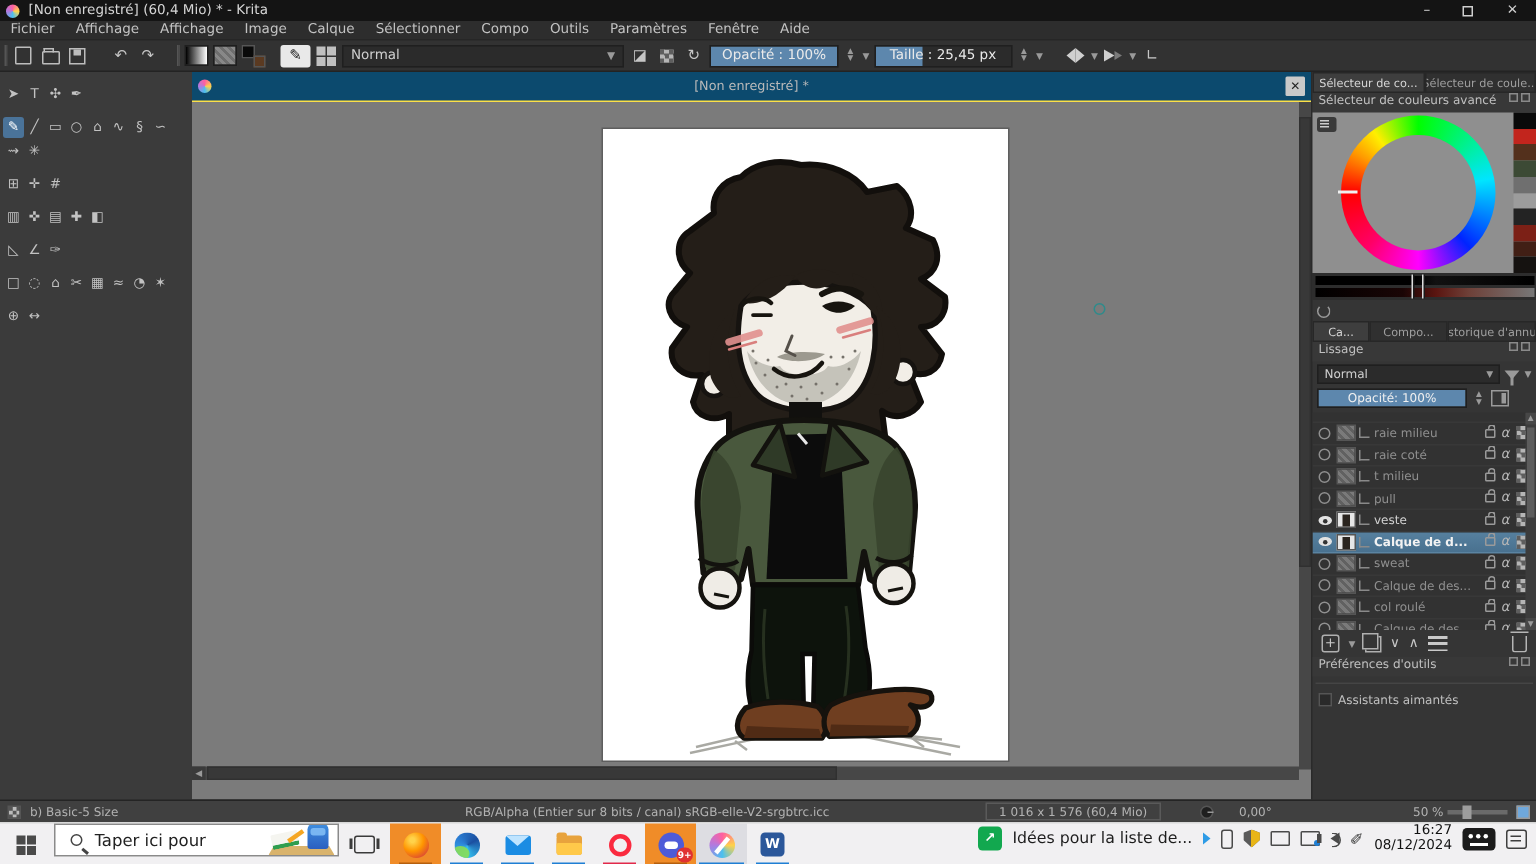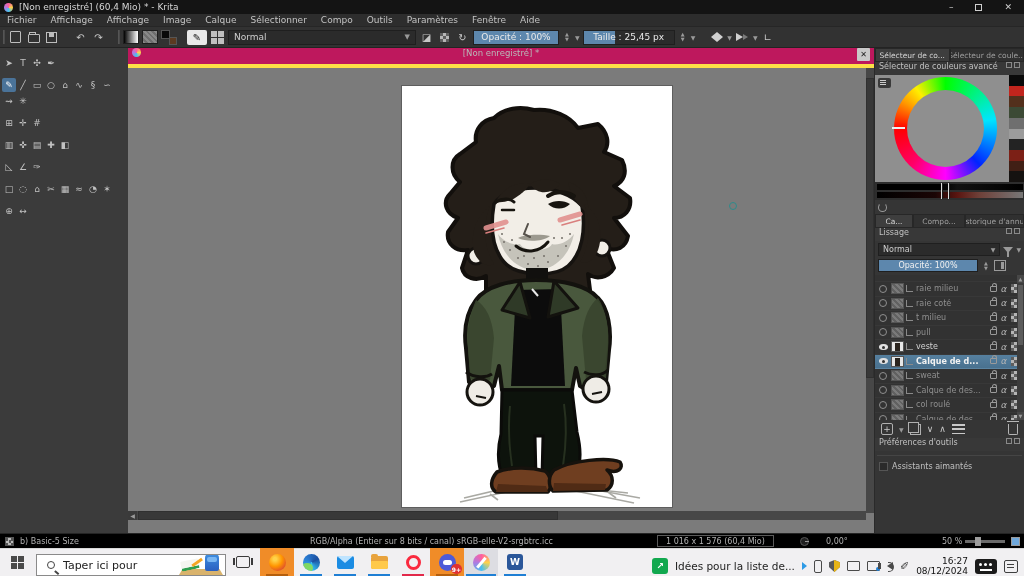--- a/index.html
+++ b/index.html
@@ -49,21 +49,21 @@
 
   
   .toolbox { position:absolute; left:0; top:0; width:128px; height:485px; background:#3b3b3b; padding:8px 2px 0 2px; }
   .tool-row { display:flex; margin-bottom:2px; }
   .tool { width:14px; height:14px; display:flex; align-items:center; justify-content:center; font-size:9px; color:#c2c2c2; border-radius:2px; }
   .tool.sel { background:#4a7399; color:#fff; }
   .tool-gap { height:6px; }
 
   
   .canvas-area { position:absolute; left:128px; top:0; width:746px; height:485px; background:#7b7b7b; }
-  .canvas-tabbar { position:absolute; left:0; top:0; width:746px; height:20px; background:#be185d; border-bottom:4px solid #fde047; display:flex; padding:0 4px; }
+  .canvas-tabbar { position:absolute; left:0; top:0; width:746px; height:20px; background:#0c4a6e; border-bottom:1px solid #fde047; display:flex; align-items:center; padding:0 4px; }
   .canvas-tab-title { position:absolute; left:0; right:0; text-align:center; font-size:8.5px; color:#b9b9b9; }
   .tab-close { margin-left:auto; width:13px; height:13px; background:#c9c9c9; color:#222; font-size:8px; display:flex; align-items:center; justify-content:center; border-radius:1px; z-index:2; }
   .viewport { position:absolute; left:0; top:20px; width:746px; height:454px; background:#7b7b7b; overflow:hidden; }
   .page { position:absolute; left:274px; top:18px; width:270px; height:421px; background:#fff; box-shadow:0 0 0 1px #5e5e5e; }
   .brush-cursor { position:absolute; left:601px; top:134px; width:8px; height:8px; border:1px solid #2e8b8b; border-radius:50%; }
   .hscroll { position:absolute; left:0; bottom:2px; height:9px; width:738px; background:#474747; display:flex; align-items:center; }
   .hscroll .arr { width:9px; height:9px; font-size:6px; color:#9a9a9a; display:flex; align-items:center; justify-content:center; background:#3a3a3a; }
   .hscroll .thumb { position:absolute; left:10px; width:420px; height:9px; background:#383838; border:1px solid #303030; }
   .vscroll { position:absolute; right:0; top:0; width:8px; height:445px; background:#474747; }
   .vscroll .thumb { position:absolute; top:10px; left:0; width:8px; height:300px; background:#383838; border:1px solid #303030; }
@@ -137,31 +137,31 @@
   .la-props i { height:1.5px; background:#c9c9c9; position:relative; }
   .trash { margin-left:auto; width:10px; height:11px; border:1px solid #b5b5b5; border-top:none; border-radius:0 0 2px 2px; position:relative; }
   .trash:before { content:""; position:absolute; left:-2px; top:-3px; width:12px; height:1.5px; background:#b5b5b5; }
 
   .prefs-row { display:flex; align-items:center; padding:2px 4px; gap:4px; }
   .prefs-label { font-size:8px; color:#c0c0c0; white-space:nowrap; }
   .divider { height:1px; background:#454545; margin:4px 2px; }
   .chk { width:9px; height:9px; background:#2a2a2a; border:1px solid #555; }
 
   
-  .statusbar { position:absolute; left:0; top:533px; width:1024px; height:15px; background:#000000; border-top:1px solid #242424; display:flex; align-items:center; font-size:8px; color:#b2b2b2; }
+  .statusbar { position:absolute; left:0; top:533px; width:1024px; height:15px; background:#404040; border-top:1px solid #242424; display:flex; align-items:center; font-size:8px; color:#b2b2b2; }
   .sb-check { width:9px; height:9px; background:conic-gradient(#bbb 25%,#555 0 50%,#bbb 0 75%,#555 0); background-size:5px 5px; margin:0 6px 0 5px; border:1px solid #555; }
   .sb-dims { border:1px solid #5a5a5a; height:12px; display:flex; align-items:center; padding:0 8px; }
   .sb-knob { width:9px; height:9px; border-radius:50%; background:#1f1f1f; border:1px solid #555; position:relative; }
   .sb-knob:before { content:""; position:absolute; right:-1px; top:3px; width:4px; height:1px; background:#999; }
   .sb-slider { width:40px; height:3px; background:#6a6a6a; position:relative; }
   .sb-slider .th { position:absolute; left:10px; top:-3px; width:6px; height:9px; background:#9d9d9d; }
   .sb-fit { width:9px; height:9px; border:1px solid #9a9a9a; background:#6fa8dc; }
 
   
-  .taskbar { position:absolute; left:0; top:548px; width:1024px; height:28px; background:#f1f0f2; border-top:1px solid #d8d8d8; display:flex; align-items:flex-end; color:#222; }
+  .taskbar { position:absolute; left:0; top:548px; width:1024px; height:28px; background:#f1f0f2; border-top:1px solid #d8d8d8; display:flex; align-items:flex-start; color:#222; }
   .tb-slot { width:34px; height:28px; display:flex; align-items:center; justify-content:center; position:relative; }
   .underline { position:absolute; bottom:0; left:6px; right:6px; height:2px; background:#1f7fd4; }
   .start-logo { width:13px; height:13px; display:grid; grid-template-columns:6px 6px; grid-template-rows:6px 6px; gap:1px; }
   .start-logo i { background:#4a4a4a; }
   .searchbox { width:190px; height:22px; background:#fff; border:1px solid #8a8a8a; display:flex; align-items:center; margin-left:2px; position:relative; overflow:hidden; }
   .searchbox input { border:none; outline:none; font-size:11px; font-family:"DejaVu Sans",sans-serif; color:#333; width:100px; }
   .searchbox input::placeholder { color:#222; opacity:1; }
   .mag { width:8px; height:8px; border:1.5px solid #444; border-radius:50%; position:relative; margin:0 8px 0 10px; }
   .mag:before { content:""; position:absolute; left:7px; top:8px; width:5px; height:1.5px; background:#444; transform:rotate(40deg); transform-origin:left; }
   .search-art { position:absolute; right:2px; bottom:0; width:44px; height:26px; }

